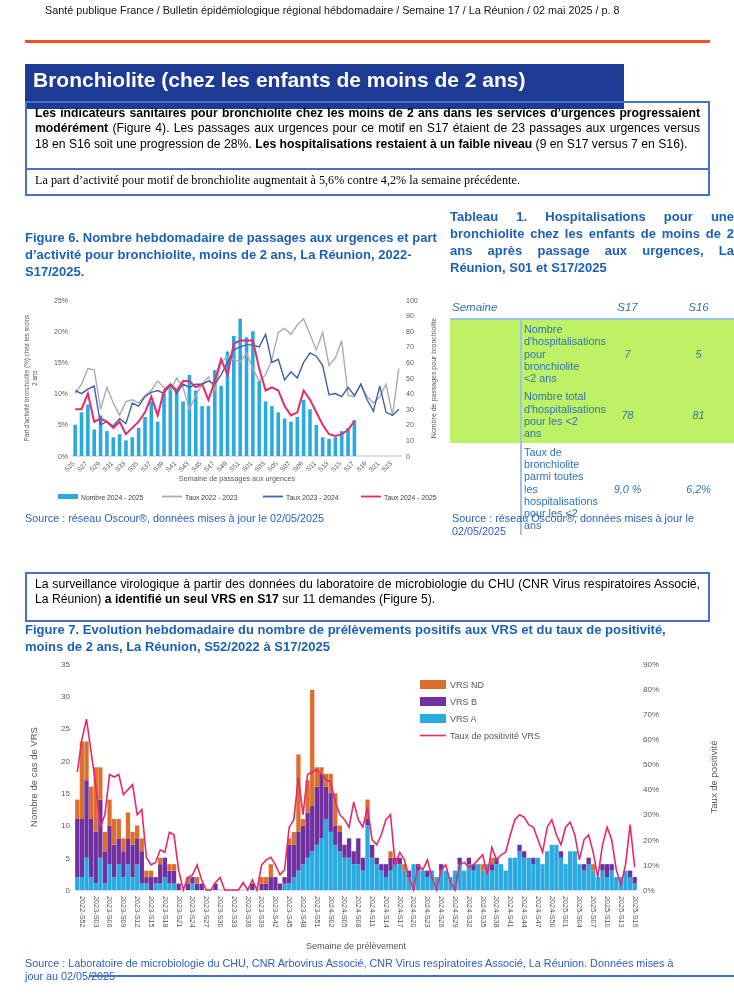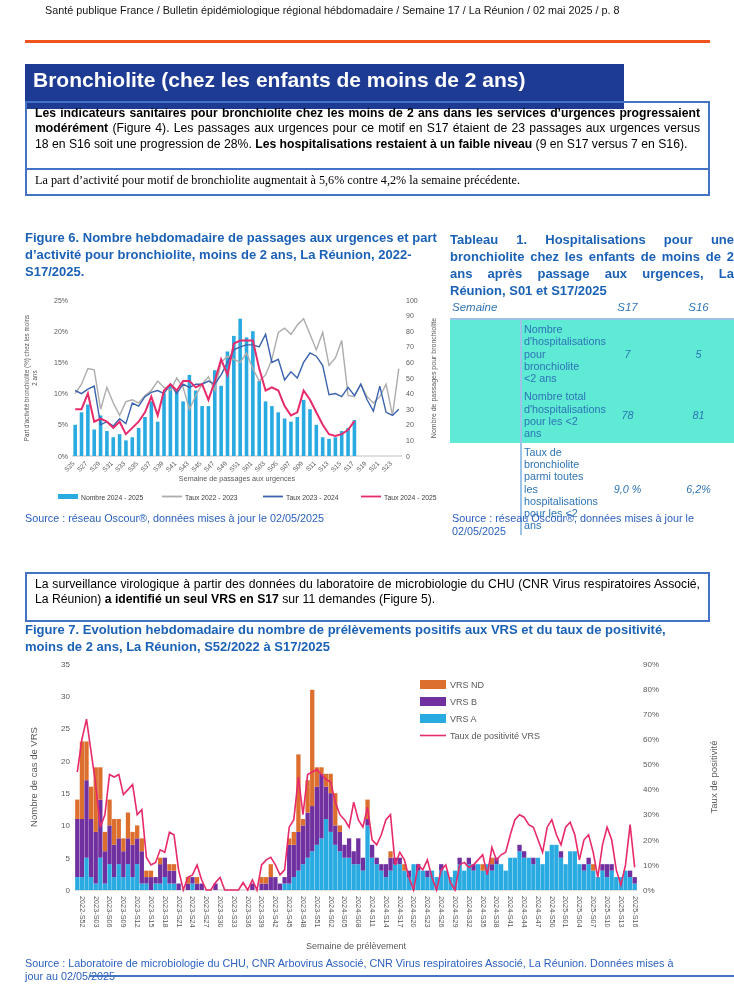--- a/index.html
+++ b/index.html
@@ -9,38 +9,38 @@
   .orange-rule{position:absolute;left:25px;top:40px;width:685px;height:3px;background:#F0541E;}
   .banner{position:absolute;left:25px;top:64px;width:591px;height:45px;background:#1E3B94;
           color:#ffffff;font-weight:bold;font-size:21px;line-height:31px;padding-left:8px;}
   .box{position:absolute;left:25px;width:685px;box-sizing:border-box;border:2px solid #4472C4;
        padding:3px 8px;font-size:12.2px;line-height:15.4px;text-align:justify;color:#000;overflow:hidden;}
   .box1{top:101px;height:69px;}
   .box2{top:170px;height:26px;}
   .box3{top:572px;height:50px;}
   .fig-title{position:absolute;color:#1B61B6;font-weight:bold;font-size:13px;line-height:17px;}
   .fig6-title{left:25px;top:229px;width:414px;}
-  .tbl-title{left:450px;top:231px;width:284px;text-align:justify;}
+  .tbl-title{left:450px;top:208px;width:284px;text-align:justify;}
   .fig7-title{left:25px;top:621px;width:672px;}
   .source{position:absolute;color:#2A5FBE;font-size:10.8px;line-height:13px;}
   .src-left{left:25px;top:512px;}
   .src-right{left:452px;top:512px;width:282px;}
   .src-bottom{left:25px;top:957px;width:650px;}
   .footer-line{position:absolute;left:90px;top:975px;width:644px;height:2px;background:#4472C4;}
   table.t1{position:absolute;left:450px;top:299px;width:284px;border-collapse:collapse;
            color:#2E74B5;table-layout:fixed;}
   table.t1 th{font-style:italic;font-weight:normal;font-size:11.5px;padding:2px 2px 5px 2px;
               border-bottom:2px solid #9DC3E6;vertical-align:bottom;}
   table.t1 th.h-sem{text-align:left;}
   table.t1 th.h-wk{text-align:center;}
   table.t1 td{font-size:10.8px;line-height:12.3px;padding:3px 2px;vertical-align:middle;}
   table.t1 td.sp{width:30px;border-right:2px solid #9DC3E6;padding:0;}
   table.t1 td.lbl{width:146px;}
   table.t1 td.val{width:53px;text-align:center;font-style:italic;}
-  table.t1 tr.shade td{background:#5eead4;}
+  table.t1 tr.shade td{background:#bef264;}
   .chart{position:absolute;}
   #fig6svg{left:20px;top:288px;}
   #fig7svg{left:25px;top:650px;}
 </style>
 </head>
 <body>
 
 <div class="page">
 
   <div class="pg-header">Santé publique France / Bulletin épidémiologique régional hébdomadaire / Semaine 17 / La Réunion / 02 mai 2025 / p. 8</div>

